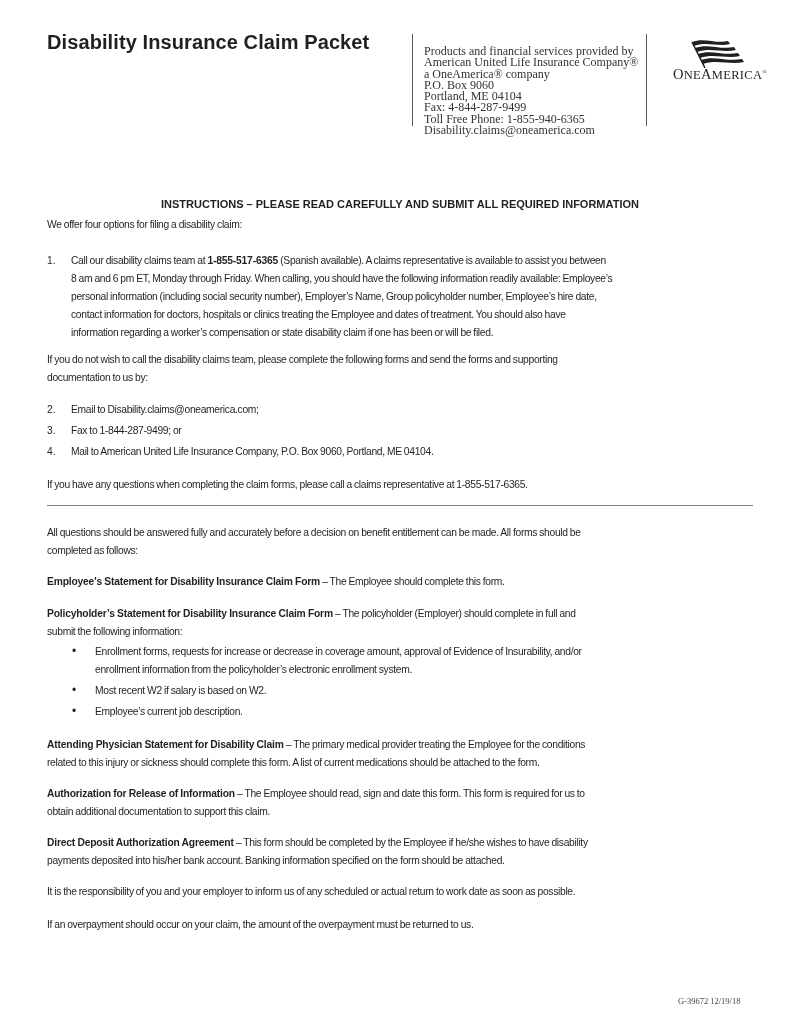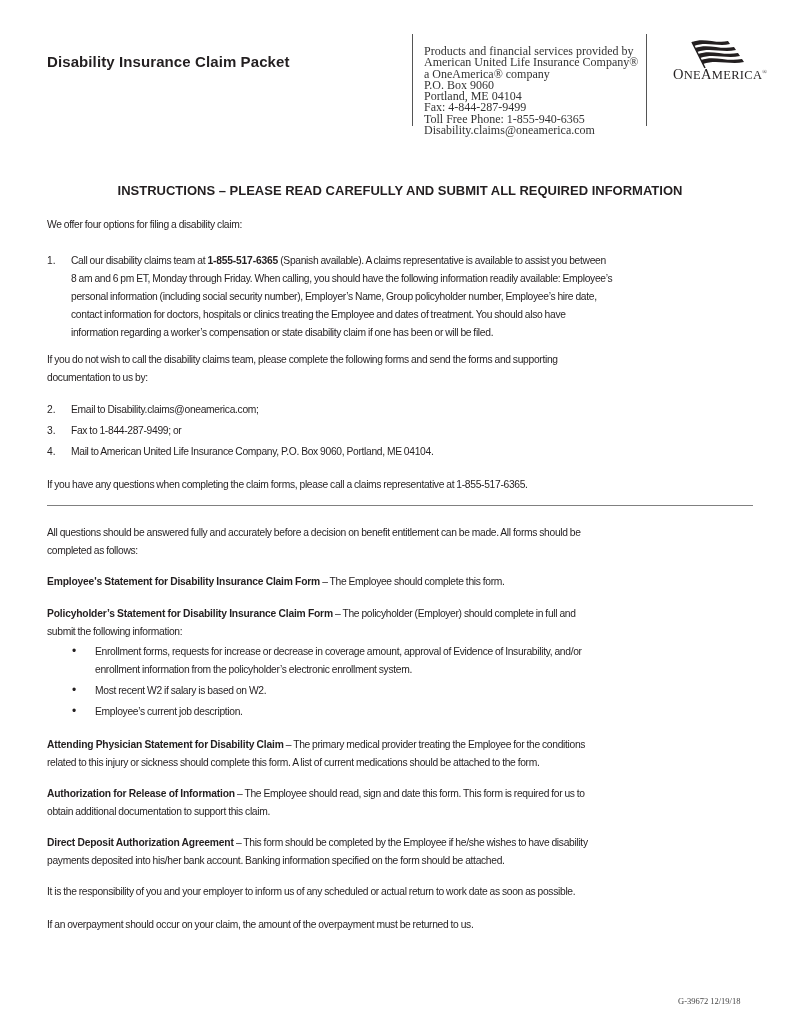--- a/index.html
+++ b/index.html
@@ -1,36 +1,36 @@
 <!DOCTYPE html>
 <html><head>
 <meta charset="utf-8">
 <style>
   html, body { margin: 0; padding: 0; background: #ffffff; }
   body { width: 800px; height: 1035px; position: relative; overflow: hidden; color: #231f20; }
   .page { position: absolute; left: 0; top: 0; width: 800px; height: 1035px; }
 
-  .doc-title { position: absolute; left: 47px; top: 31px; font-family: "Liberation Sans", sans-serif; font-weight: bold; font-size: 15px; letter-spacing: 0.1px; color: #231f20; margin-top: 22px; }
+  .doc-title { position: absolute; left: 47px; top: 31px; font-family: "Liberation Sans", sans-serif; font-weight: bold; font-size: 20px; letter-spacing: 0.1px; color: #231f20; }
 
   .vline { position: absolute; width: 1px; background: #555; }
   .vline.l1 { left: 412px; top: 34px; height: 92px; }
   .vline.l2 { left: 646px; top: 34px; height: 92px; }
 
   .address { position: absolute; left: 424px; top: 46px; font-family: "Liberation Serif", serif; font-size: 12px; line-height: 11.3px; color: #333; }
   .address div { white-space: nowrap; }
 
   .logo { position: absolute; left: 672px; top: 38px; width: 105px; height: 50px; }
   .logo svg { position: absolute; left: 16px; top: 0; }
   .logo .wordmark { position: absolute; left: 1px; top: 28px; font-family: "Liberation Serif", serif; font-size: 12.5px; letter-spacing: 0.3px; color: #231f20; white-space: nowrap; }
   .logo .wordmark .big { font-size: 14.5px; }
   .logo .wordmark sup { font-size: 6px; }
 
   .h1 { position: absolute; left: 0; width: 800px; text-align: center; font-family: "Liberation Sans", sans-serif; font-weight: bold; color: #231f20; }
   .h1.a { top: 163px; font-size: 13.5px; }
-  .h1.b { top: 183px; font-size: 13px; }
+  .h1.b { top: 198px; font-size: 11px; }
 
   .txt { position: absolute; font-family: "Liberation Sans", sans-serif; font-size: 11.2px; line-height: 18px; color: #231f20; letter-spacing: -0.35px; word-spacing: -0.4px; transform: scaleX(0.92); transform-origin: left top; }
   .txt b { font-weight: bold; letter-spacing: -0.2px; }
 
   .num { position: absolute; font-family: "Liberation Sans", sans-serif; font-size: 11.2px; line-height: 18px; color: #231f20; transform: scaleX(0.92); transform-origin: left top; }
   .bullet { position: absolute; font-family: "Liberation Sans", sans-serif; font-size: 12px; line-height: 18px; color: #231f20; }
 
   .hr { position: absolute; left: 47px; top: 505px; width: 706px; height: 1px; background: #808080; }
 
   .footer-code { position: absolute; left: 678px; top: 996px; font-family: "Liberation Serif", serif; font-size: 8.5px; color: #444; white-space: nowrap; }

